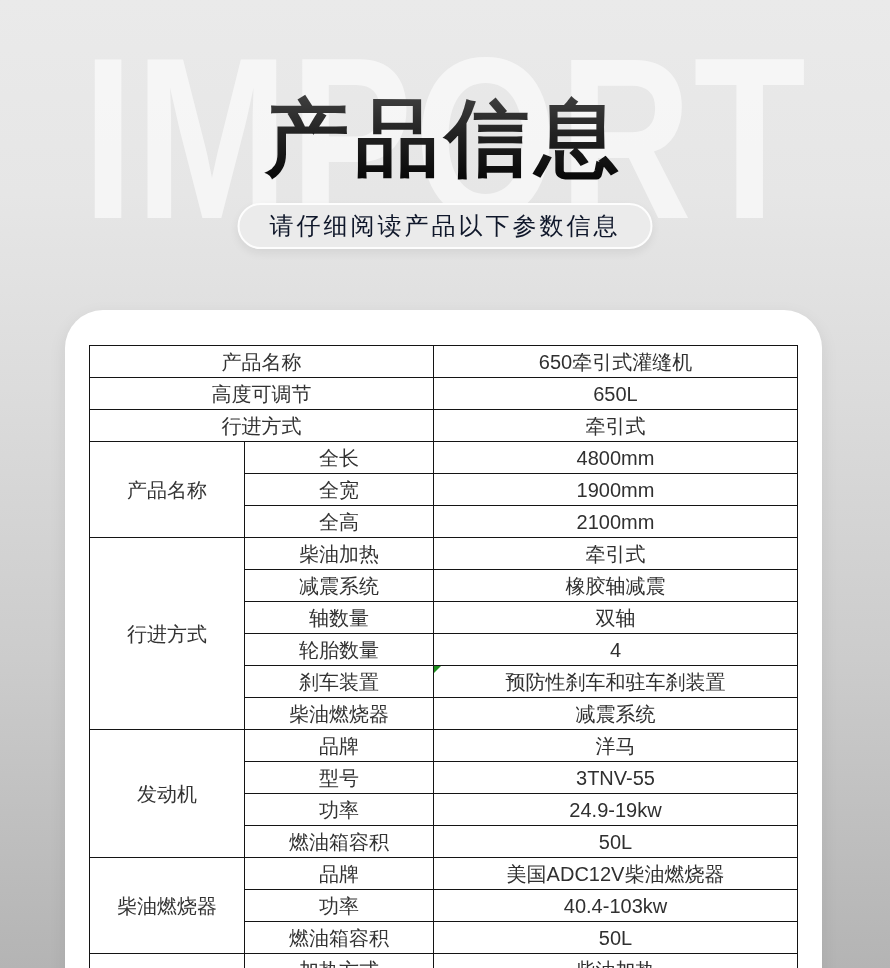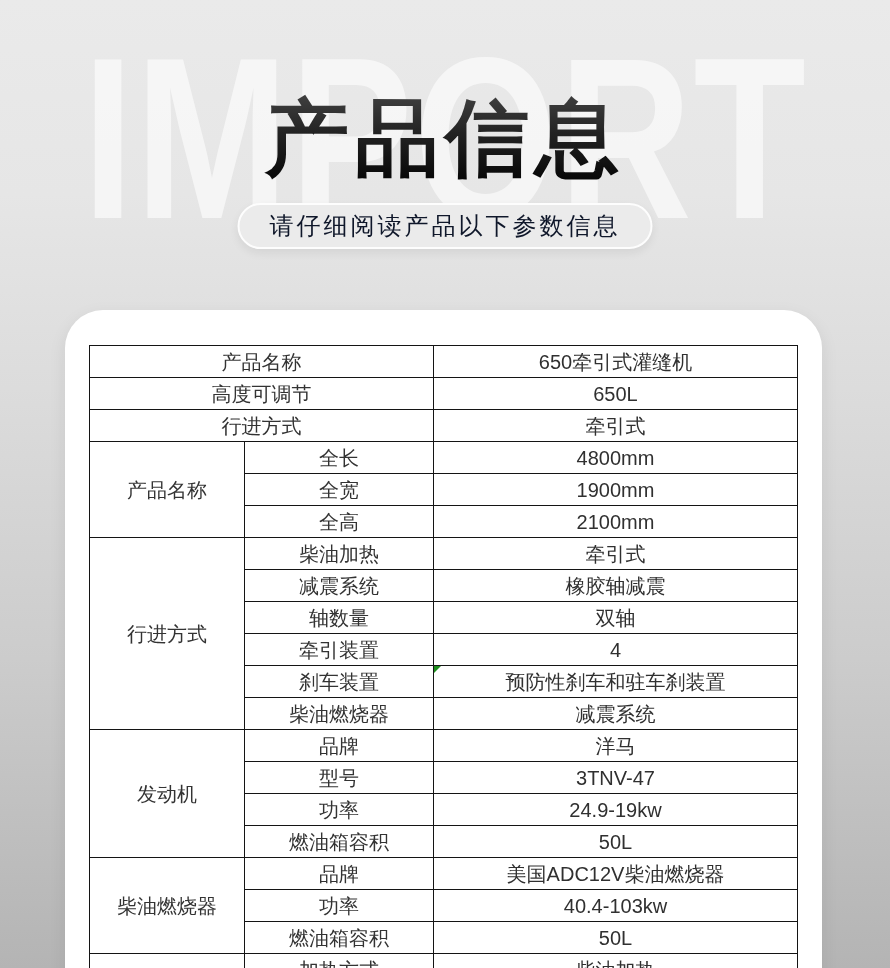--- a/index.html
+++ b/index.html
@@ -166,39 +166,39 @@
         </tr>
         <tr>
           <td class="label">减震系统</td>
           <td class="value">橡胶轴减震</td>
         </tr>
         <tr>
           <td class="label">轴数量</td>
           <td class="value">双轴</td>
         </tr>
         <tr>
-          <td class="label">牵引装置</td>
+          <td class="label">轮胎数量</td>
           <td class="value">4</td>
         </tr>
         <tr>
           <td class="label">刹车装置</td>
           <td class="value">预防性刹车和驻车刹装置<i class="marker"></i></td>
         </tr>
         <tr>
           <td class="label">柴油燃烧器</td>
           <td class="value">减震系统</td>
         </tr>
         <tr>
           <td rowspan="4" class="group">发动机</td>
           <td class="label">品牌</td>
           <td class="value">洋马</td>
         </tr>
         <tr>
           <td class="label">型号</td>
-          <td class="value">3TNV-47</td>
+          <td class="value">3TNV-55</td>
         </tr>
         <tr>
           <td class="label">功率</td>
           <td class="value">24.9-19kw</td>
         </tr>
         <tr>
           <td class="label">燃油箱容积</td>
           <td class="value">50L</td>
         </tr>
         <tr>

